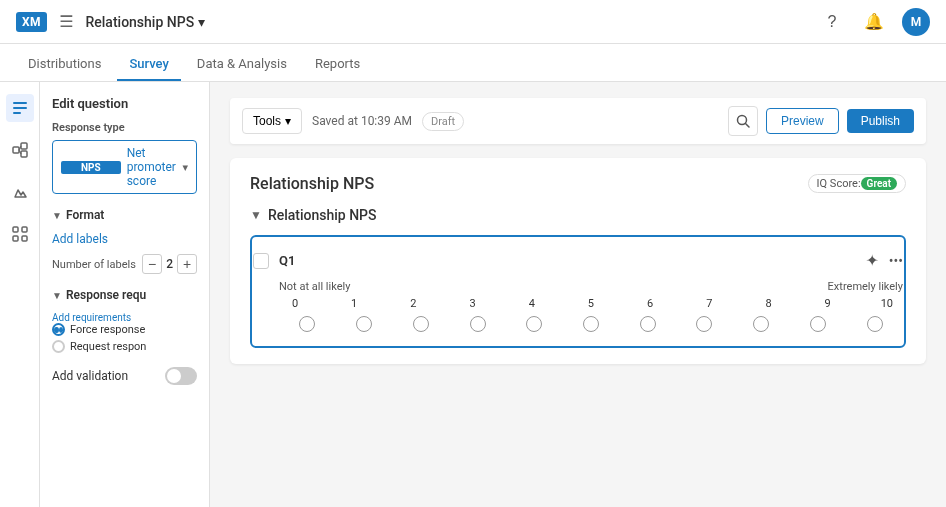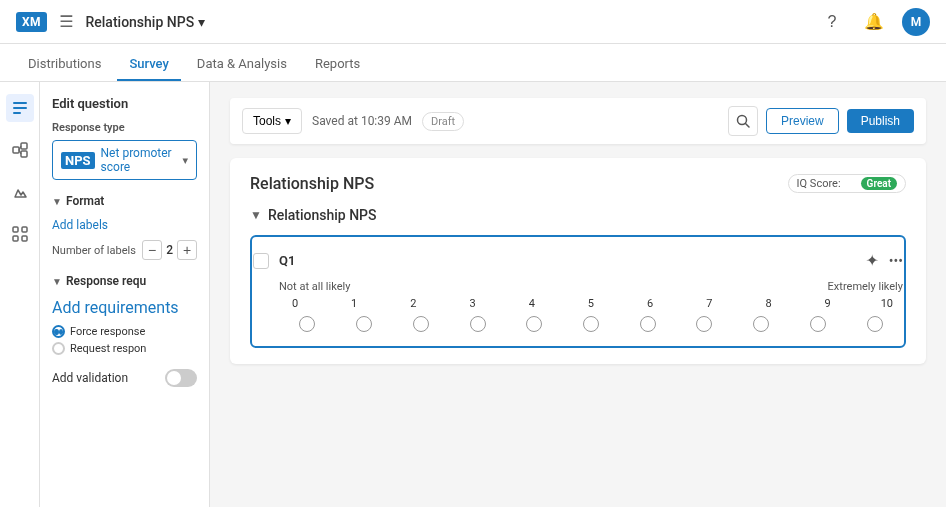--- a/index.html
+++ b/index.html
@@ -25,38 +25,38 @@
     
     .icon-sidebar { width: 40px; background: #fff; border-right: 1px solid #e0e0e0; display: flex; flex-direction: column; align-items: center; padding: 12px 0; gap: 14px; }
     .icon-sidebar-item { width: 28px; height: 28px; display: flex; align-items: center; justify-content: center; color: #666; font-size: 16px; cursor: pointer; border-radius: 4px; }
     .icon-sidebar-item.active { color: #1B7AC2; background: #e8f0fe; }
 
     
     .edit-panel { width: 170px; background: #fff; border-right: 1px solid #e0e0e0; padding: 14px 12px; overflow-y: auto; flex-shrink: 0; }
     .edit-panel-title { font-size: 13px; font-weight: 600; color: #333; margin-bottom: 10px; }
     .section-label { font-size: 11px; font-weight: 600; color: #555; margin-bottom: 6px; }
     .question-type-dropdown { border: 1px solid #1B7AC2; border-radius: 4px; padding: 5px 8px; display: flex; align-items: center; gap: 6px; cursor: pointer; background: #fff; }
-    .nps-badge { background: #1B7AC2; color: #fff; font-size: 13px; font-weight: 700; padding: 1px 4px; border-radius: 2px; }
+    .nps-badge { background: #1B7AC2; color: #fff; font-size: 10px; font-weight: 700; padding: 1px 20px; border-radius: 2px; }
     .dropdown-text { font-size: 12px; color: #1B7AC2; flex: 1; }
     .dropdown-chevron { color: #666; font-size: 11px; }
 
     .format-section { margin-top: 14px; }
     .section-header { display: flex; align-items: center; gap: 4px; margin-bottom: 10px; cursor: pointer; }
     .section-toggle { color: #666; font-size: 10px; }
     .section-title { font-size: 12px; font-weight: 600; color: #333; }
 
     .add-labels-link { font-size: 12px; color: #1B7AC2; cursor: pointer; display: block; margin-bottom: 8px; }
     .num-labels-row { display: flex; align-items: center; gap: 4px; }
     .num-labels-label { font-size: 11px; color: #555; flex: 1; }
     .stepper { display: flex; align-items: center; gap: 4px; }
     .stepper-btn { width: 20px; height: 20px; border: 1px solid #ccc; border-radius: 3px; background: #fff; cursor: pointer; display: flex; align-items: center; justify-content: center; font-size: 14px; color: #555; }
     .stepper-val { font-size: 12px; font-weight: 500; }
 
     .response-req-section { margin-top: 14px; }
-    .add-req-link { font-size: 16px; color: #1B7AC2; cursor: pointer; display: block; margin-bottom: 8px; }
+    .add-req-link { font-size: 10px; color: #1B7AC2; cursor: pointer; display: block; }
     .radio-option { display: flex; align-items: center; gap: 5px; margin-bottom: 4px; }
     .radio-btn { width: 13px; height: 13px; border-radius: 50%; border: 2px solid #ccc; background: #fff; display: flex; align-items: center; justify-content: center; flex-shrink: 0; }
     .radio-btn.selected { border-color: #1B7AC2; }
     .radio-btn.selected::after { content: ''; width: 6px; height: 6px; border-radius: 50%; background: #1B7AC2; display: block; }
     .radio-label { font-size: 11px; color: #333; }
 
     .validation-row { margin-top: 14px; display: flex; align-items: center; gap: 8px; }
     .validation-label { font-size: 12px; color: #333; flex: 1; }
     .toggle { width: 32px; height: 18px; border-radius: 9px; background: #ccc; position: relative; cursor: pointer; flex-shrink: 0; }
     .toggle-thumb { width: 14px; height: 14px; border-radius: 50%; background: #fff; position: absolute; top: 2px; left: 2px; transition: left 0.2s; }
@@ -71,21 +71,21 @@
     .draft-badge { border: 1px solid #ddd; border-radius: 10px; padding: 2px 8px; font-size: 11px; color: #888; }
     .toolbar-right { margin-left: auto; display: flex; align-items: center; gap: 8px; }
     .search-btn { width: 30px; height: 30px; border: 1px solid #ddd; border-radius: 4px; background: #fff; display: flex; align-items: center; justify-content: center; cursor: pointer; font-size: 14px; color: #555; }
     .preview-btn { border: 1px solid #1B7AC2; border-radius: 4px; padding: 5px 14px; font-size: 12px; color: #1B7AC2; background: #fff; cursor: pointer; }
     .publish-btn { border: none; border-radius: 4px; padding: 5px 14px; font-size: 12px; color: #fff; background: #1B7AC2; cursor: pointer; }
 
     
     .survey-page { background: #fff; border-radius: 6px; padding: 16px 20px; box-shadow: 0 1px 3px rgba(0,0,0,0.08); }
     .survey-header-row { display: flex; align-items: center; justify-content: space-between; margin-bottom: 14px; }
     .survey-page-title { font-size: 16px; font-weight: 500; color: #333; }
-    .iq-score-badge { display: flex; align-items: center; gap: 20px; border: 1px solid #ddd; border-radius: 12px; padding: 2px 8px; font-size: 11px; color: #555; }
+    .iq-score-badge { display: flex; align-items: center; gap: 0; border: 1px solid #ddd; border-radius: 12px; padding: 2px 8px; font-size: 11px; color: #555; }
     .great-badge { background: #2EAA5A; color: #fff; border-radius: 8px; padding: 1px 6px; font-size: 10px; font-weight: 600; }
 
     
     .question-section-header { display: flex; align-items: center; gap: 6px; margin-bottom: 12px; }
     .section-collapse-arrow { color: #666; font-size: 12px; cursor: pointer; }
     .section-name { font-size: 14px; font-weight: 500; color: #333; }
 
     .question-card { border: 2px solid #1B7AC2; border-radius: 6px; padding: 14px 1px; background: #fff; }
     .question-card-header { display: flex; align-items: center; gap: 10px; margin-bottom: 10px; }
     .q-checkbox { width: 16px; height: 16px; border: 1px solid #ccc; border-radius: 3px; background: #fff; flex-shrink: 0; }

